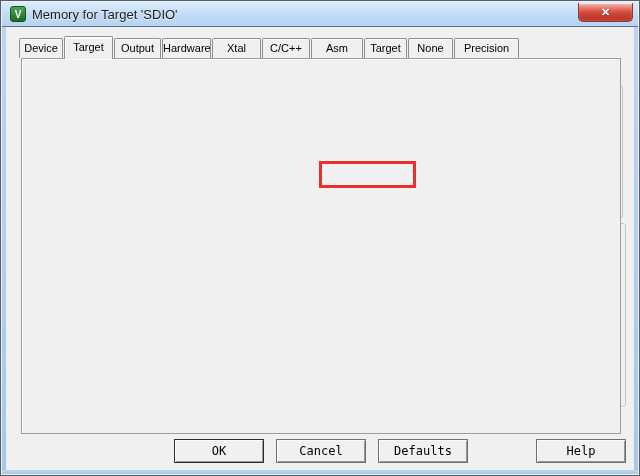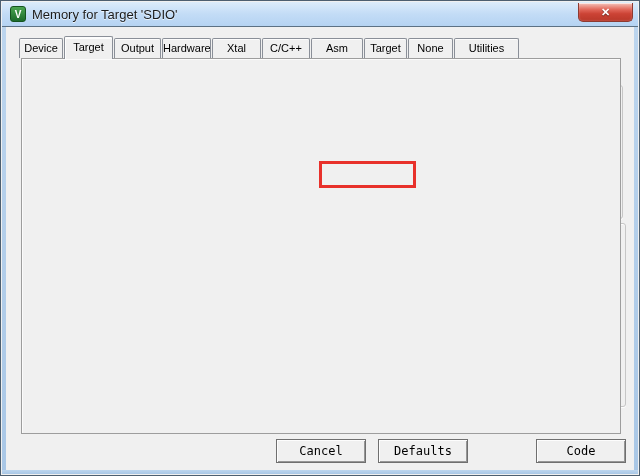--- a/index.html
+++ b/index.html
@@ -101,21 +101,21 @@
   <div class="tabs">
     <div class="tab">Device</div>
     <div class="tab active">Target</div>
     <div class="tab">Output</div>
     <div class="tab">Hardware</div>
     <div class="tab">Xtal</div>
     <div class="tab">C/C++</div>
     <div class="tab">Asm</div>
     <div class="tab">Target</div>
     <div class="tab">None</div>
-    <div class="tab">Utilities</div>
+    <div class="tab">Precision</div>
   </div>
 
   <div class="tabpage"></div>
 
   <div class="lbl" style="left:28px; top:65px;">STMicroelectronics STM32L431RCTx</div>
 
   <div class="lbl" style="left:160px; top:97px; width:80px; text-align:right;">Xtal (MHz):</div>
   <div class="xtal-field" style="left:246px; top:92px; width:74px; height:21px;"><span class="sel">80.0</span></div>
 
   <div class="lbl" style="left:28px; top:126px;">Operating system:</div>
@@ -238,16 +238,17 @@
     </div>
     <div class="mrow" style="top:156px;">
       <span class="cb" style="left:16px; top:3px;"></span>
       <span class="mlabel" style="left:26px; width:56px;">IRAM2:</span>
       <input class="tb" style="left: 93px; top: 0px; width: 76px;" value="">
       <input class="tb" style="left: 171px; top: 0px; width: 74px;" value="">
       <span class="cb" style="left:248px; top:3px;"></span>
     </div>
   </div>
 
+  <div class="btn default" style="left:173px; top:438px;">OK</div>
   <div class="btn" style="left:377px; top:438px;">Defaults</div>
   <div class="btn" style="left:275px; top:438px;">Cancel</div>
-  <div class="btn" style="left:535px; top:438px;">Code</div>
+  <div class="btn" style="left:535px; top:438px;">Help</div>
 </div>
 
 </body></html>

